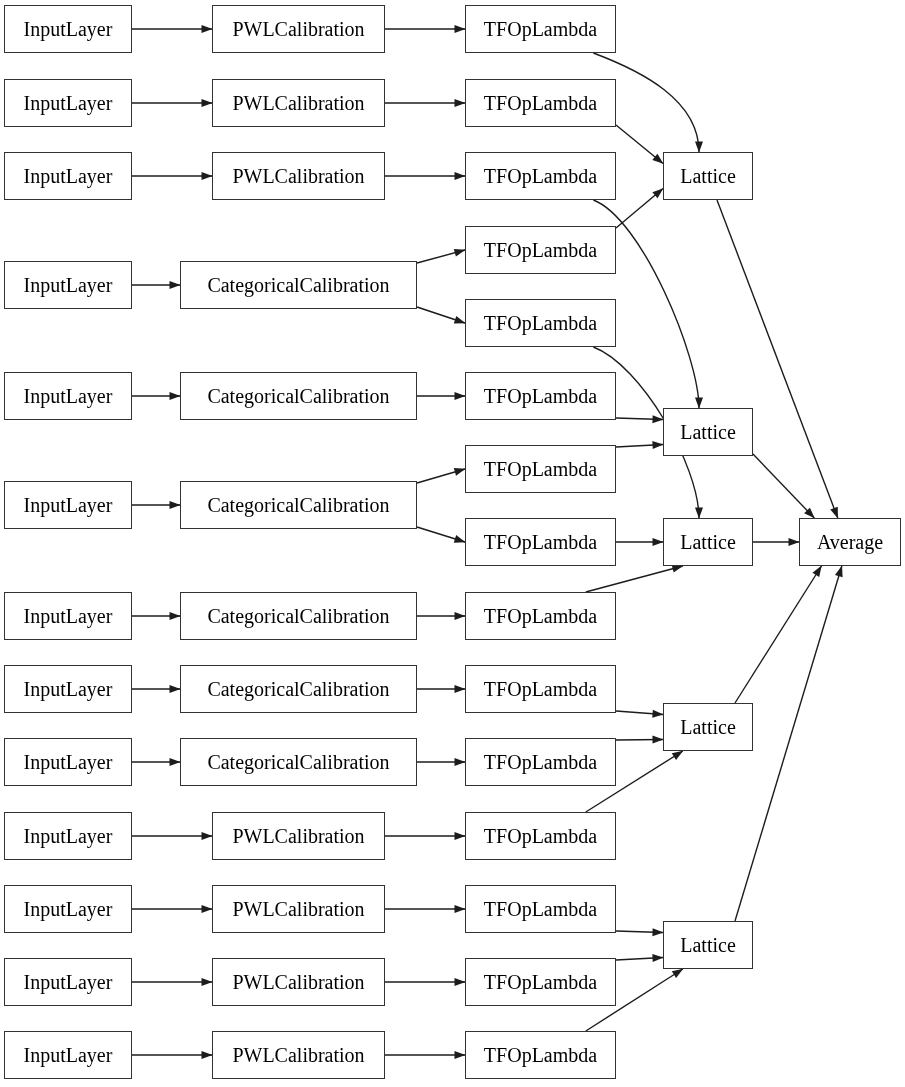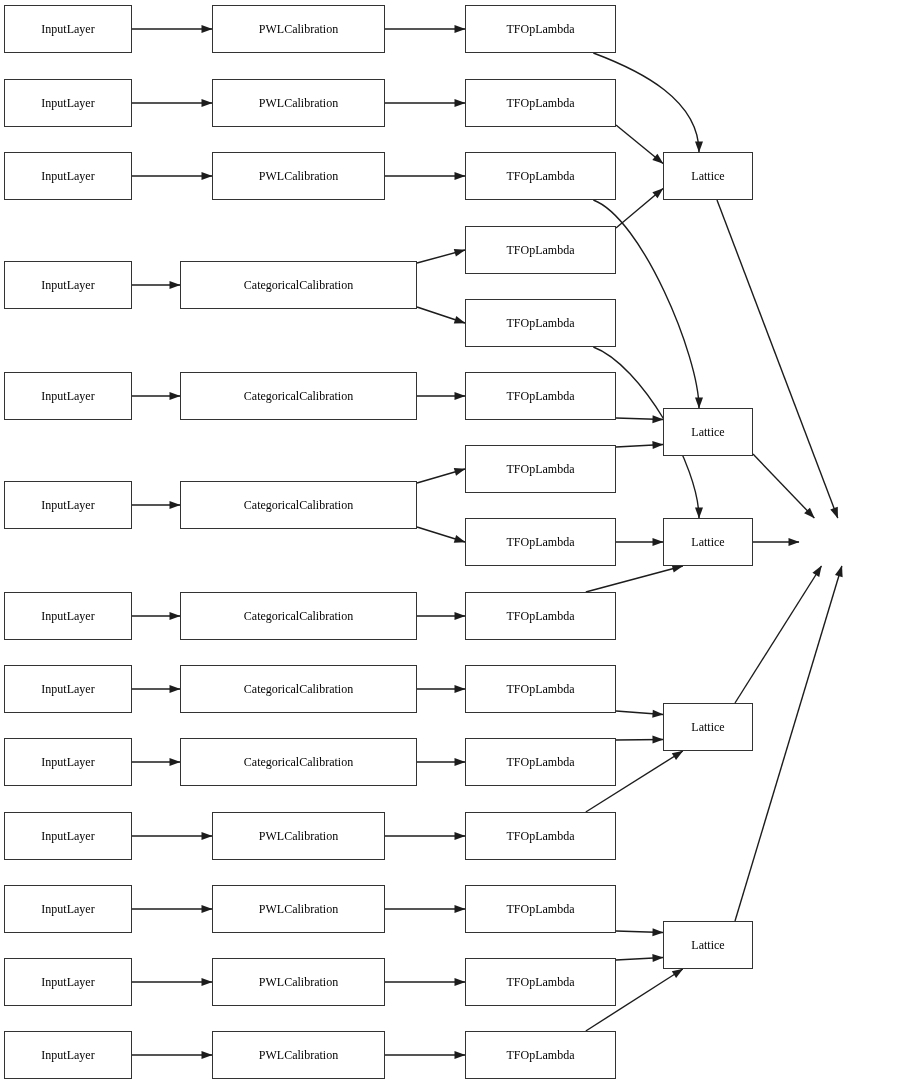--- a/index.html
+++ b/index.html
@@ -21,21 +21,21 @@
   }
   .node {
     position: absolute;
     box-sizing: border-box;
     background: #ffffff;
     border: 1.6px solid #333333;
     display: flex;
     align-items: center;
     justify-content: center;
     font-family: "Liberation Serif", "DejaVu Serif", serif;
-    font-size: 12px;
+    font-size: 20px;
     color: #000000;
     white-space: nowrap;
     text-align: center;
   }
 </style>
 </head>
 <body>
 
 <div class="canvas">
   <svg class="edge-layer" width="905" height="1087" viewBox="0 0 905 1087" xmlns="http://www.w3.org/2000/svg">
@@ -135,13 +135,14 @@
     <div class="node" style="left: 465px; top: 738px; width: 151px; height: 48px;">TFOpLambda</div>
     <div class="node" style="left: 465px; top: 812px; width: 151px; height: 48px;">TFOpLambda</div>
     <div class="node" style="left: 465px; top: 885px; width: 151px; height: 48px;">TFOpLambda</div>
     <div class="node" style="left: 465px; top: 958px; width: 151px; height: 48px;">TFOpLambda</div>
     <div class="node" style="left: 465px; top: 1031px; width: 151px; height: 48px;">TFOpLambda</div>
     <div class="node" style="left: 663px; top: 152px; width: 90px; height: 48px;">Lattice</div>
     <div class="node" style="left: 663px; top: 408px; width: 90px; height: 48px;">Lattice</div>
     <div class="node" style="left: 663px; top: 518px; width: 90px; height: 48px;">Lattice</div>
     <div class="node" style="left: 663px; top: 703px; width: 90px; height: 48px;">Lattice</div>
     <div class="node" style="left: 663px; top: 921px; width: 90px; height: 48px;">Lattice</div>
+    <div class="node" style="left: 799px; top: 518px; width: 102px; height: 48px;">Average</div>
   </div>
 
 </body></html>

